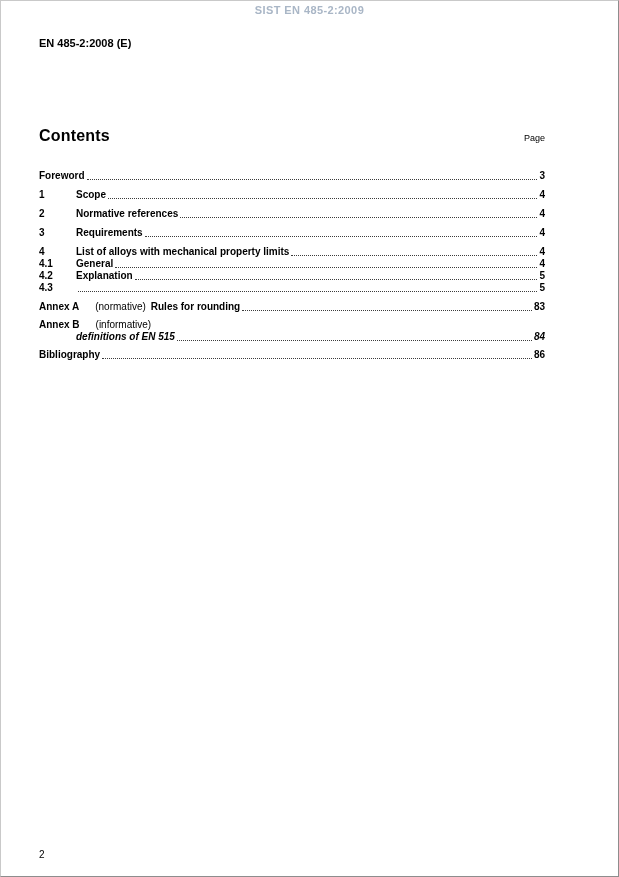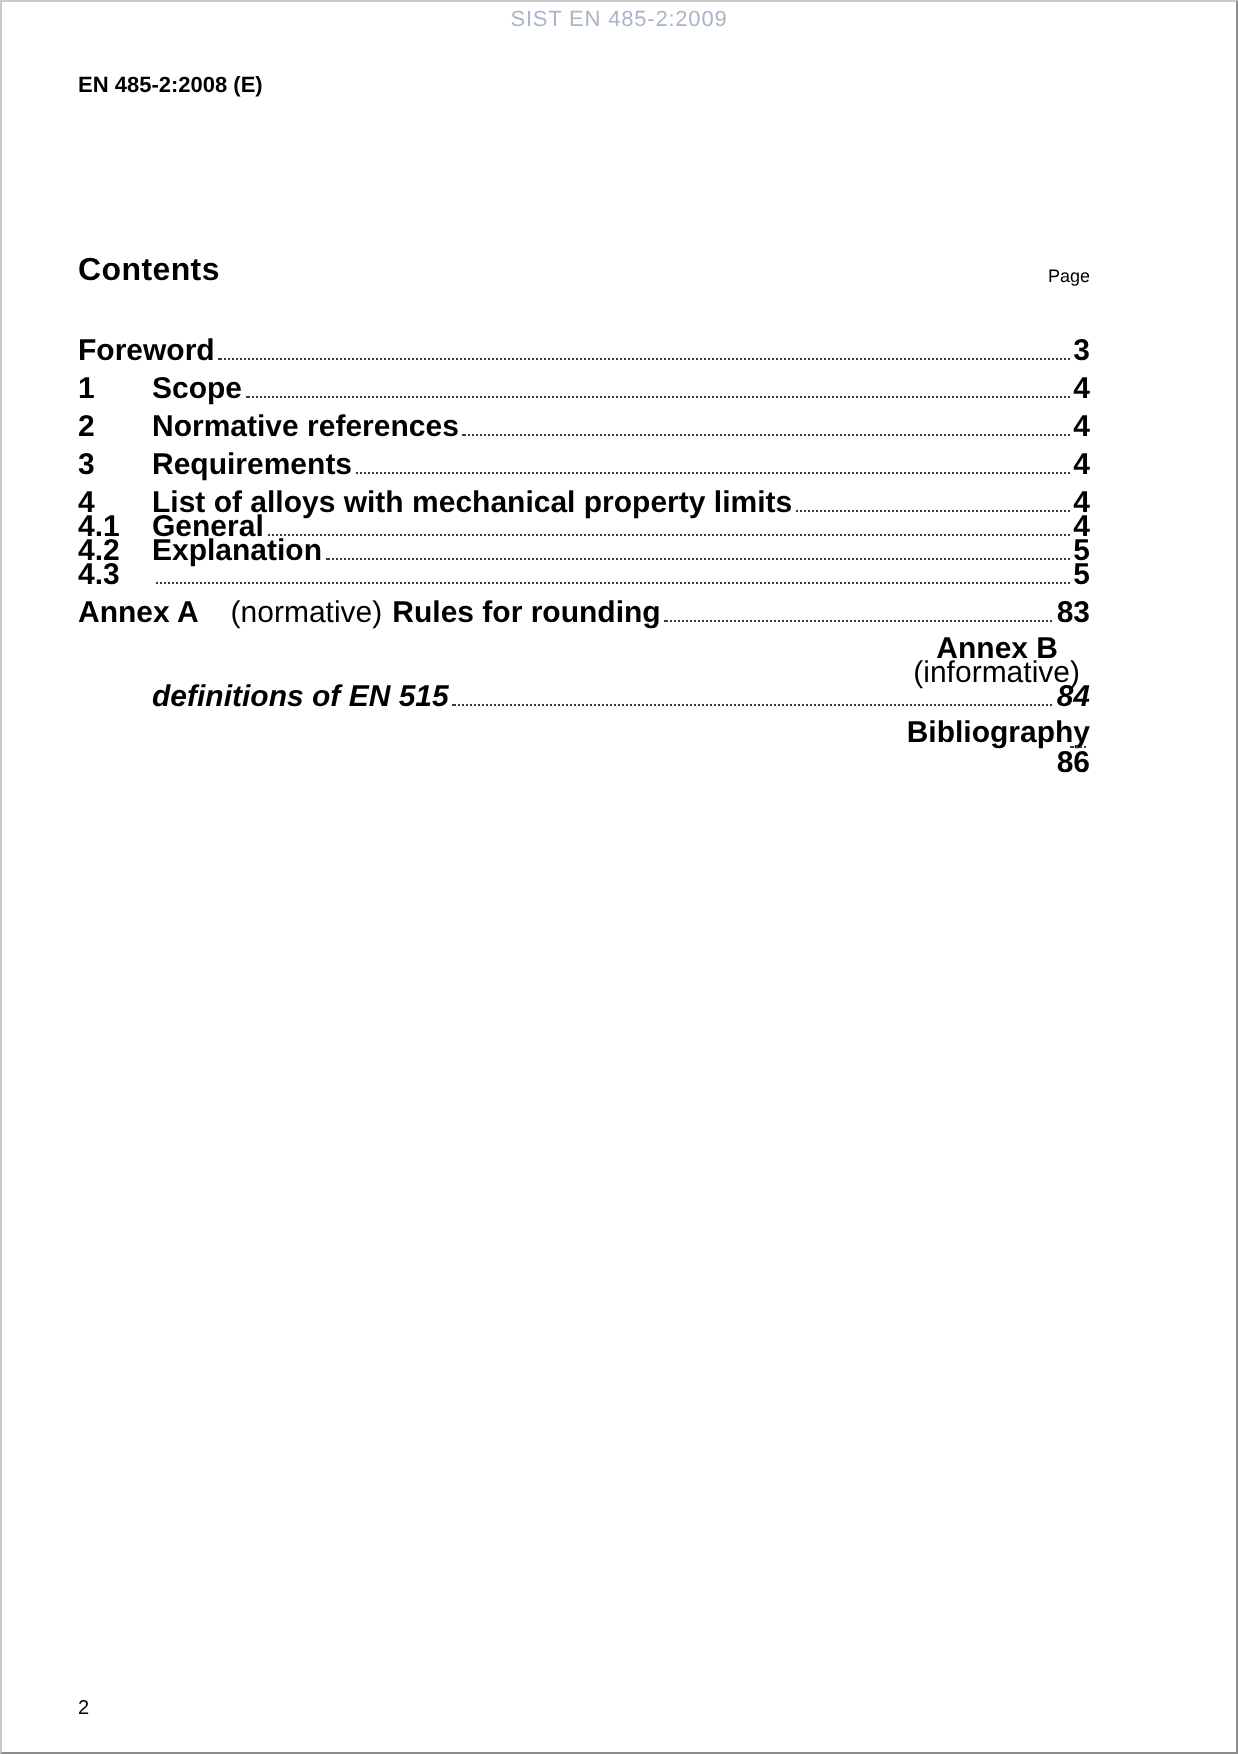--- a/index.html
+++ b/index.html
@@ -16,21 +16,21 @@
     background: #ffffff;
     border: 1px solid #c9c9c9;
     border-right-color: #8d8d8d;
     border-bottom-color: #8d8d8d;
     overflow: hidden;
   }
   .watermark {
     text-align: center;
     padding-top: 3px;
     font-size: 11px;
-    font-weight: normal;
+    font-weight: bold;
     letter-spacing: 0.4px;
     color: #a9b6c6;
   }
   .doc-ref {
     margin: 21px 0 0 38px;
     font-size: 11px;
     font-weight: bold;
   }
   .contents-head {
     display: flex;
@@ -43,29 +43,29 @@
     font-size: 16px;
     font-weight: bold;
     letter-spacing: 0.2px;
   }
   .page-col-label {
     font-size: 9px;
     padding-bottom: 2px;
   }
   .toc {
     margin: 25px 73px 0 38px;
-    font-size: 15px;
+    font-size: 10px;
   }
   .toc-row {
     display: flex;
     align-items: flex-end;
     line-height: 12px;
   }
   .toc-row.gap    { margin-top: 7px; }
-  .toc-row.gap-sm { margin-top: 6px; flex-direction: column; }
+  .toc-row.gap-sm { margin-top: 6px; }
   .toc-num {
     flex: 0 0 37px;
     width: 37px;
     font-weight: bold;
   }
   .toc-label { font-weight: bold; }
   .annex-name { font-weight: bold; margin-right: 16px; }
   .annex-note { font-weight: normal; margin-right: 5px; }
   .toc-dots {
     flex: 1 1 auto;

